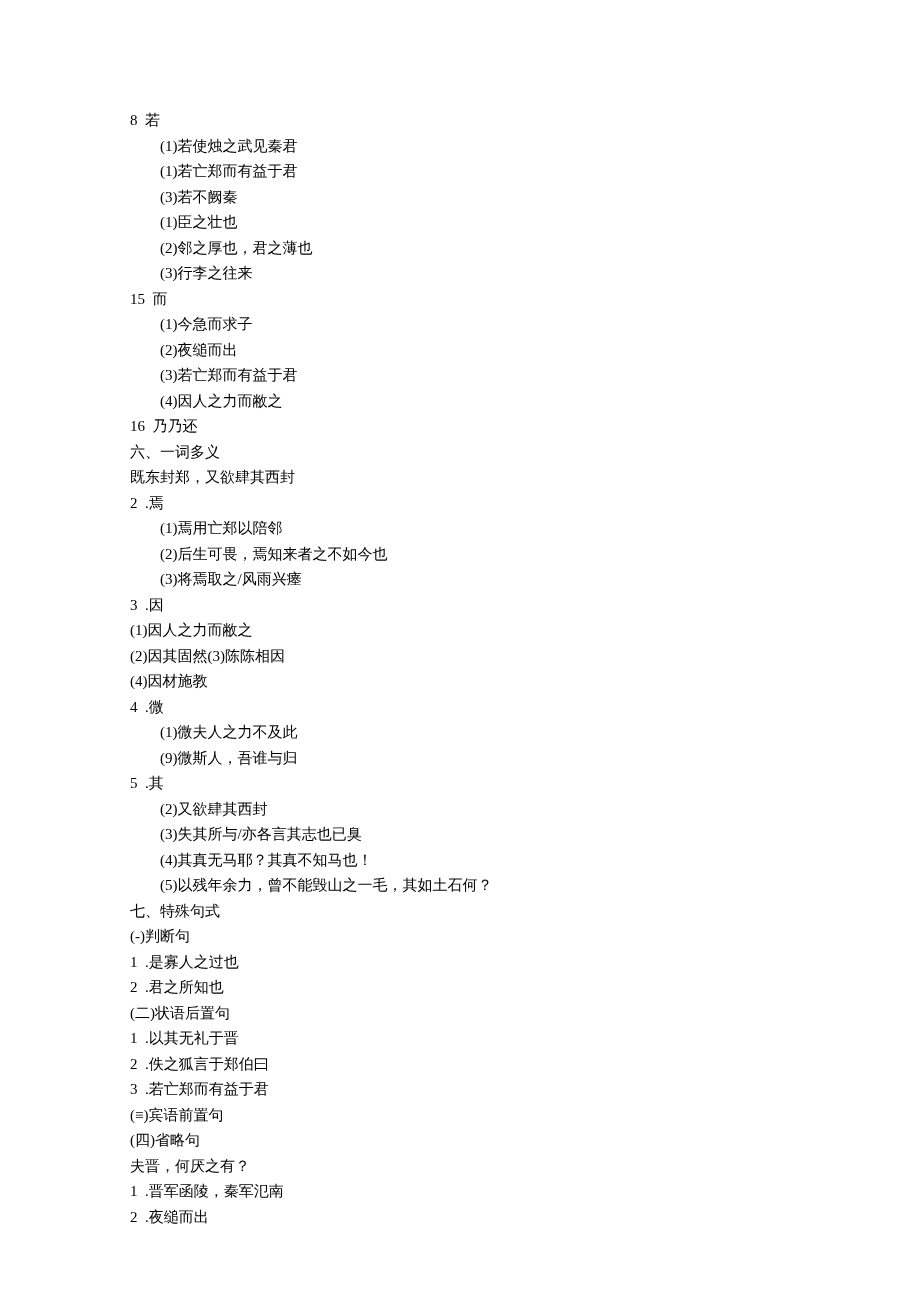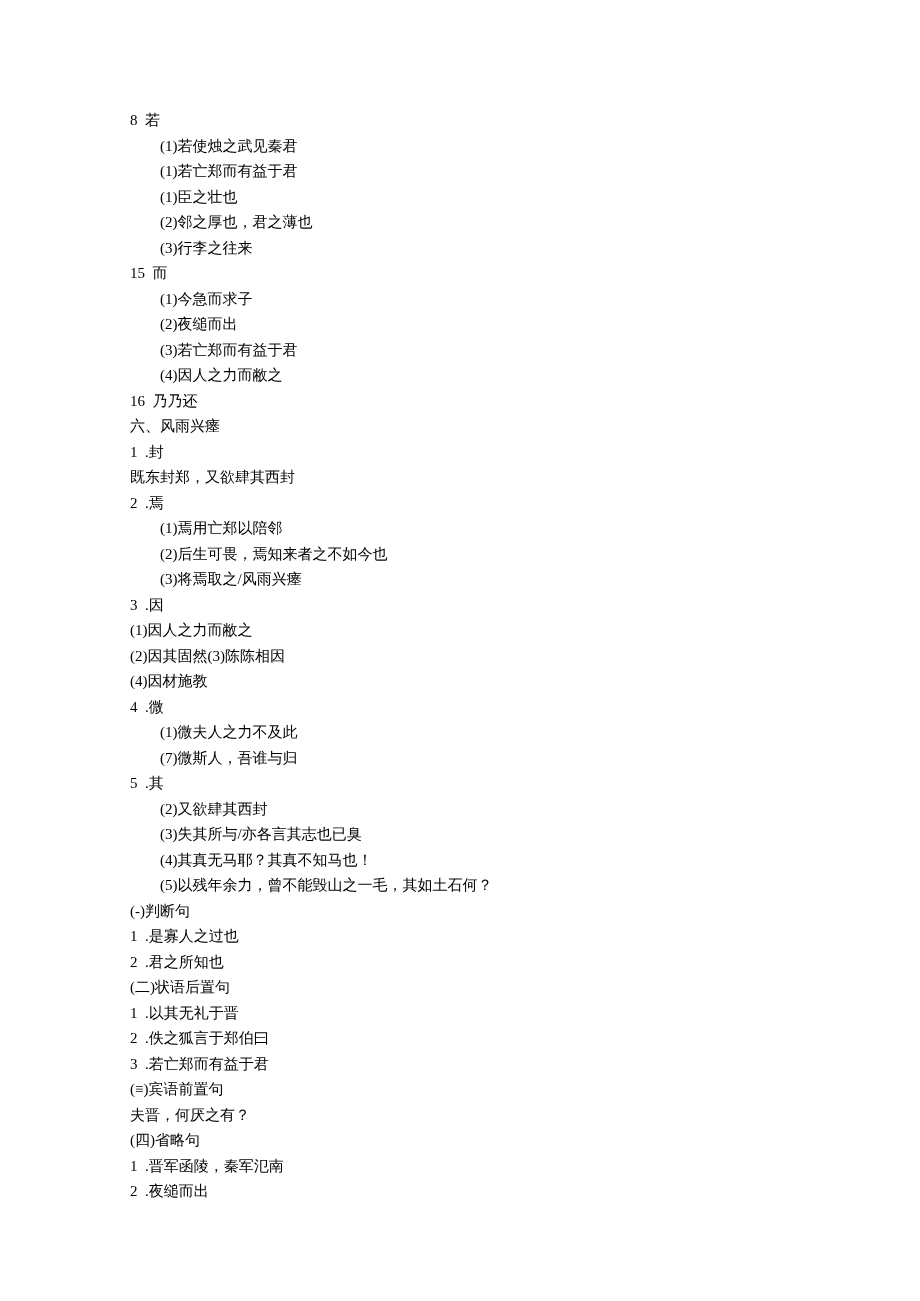--- a/index.html
+++ b/index.html
@@ -24,53 +24,54 @@
     padding-left: 2em;
   }
 </style>
 </head>
 <body>
 
 <div class="page" id="page-container">
     <div class="line">8  若</div>
     <div class="line indent">(1)若使烛之武见秦君</div>
     <div class="line indent">(1)若亡郑而有益于君</div>
+    <div class="line indent">(3)若不阙秦</div>
     <div class="line indent">(1)臣之壮也</div>
     <div class="line indent">(2)邻之厚也，君之薄也</div>
     <div class="line indent">(3)行李之往来</div>
     <div class="line">15  而</div>
     <div class="line indent">(1)今急而求子</div>
     <div class="line indent">(2)夜缒而出</div>
     <div class="line indent">(3)若亡郑而有益于君</div>
     <div class="line indent">(4)因人之力而敝之</div>
     <div class="line">16  乃乃还</div>
-    <div class="line">六、风雨兴瘗</div>
-    <div class="line">1  .封</div>
+    <div class="line">六、一词多义</div>
     <div class="line">既东封郑，又欲肆其西封</div>
     <div class="line">2  .焉</div>
     <div class="line indent">(1)焉用亡郑以陪邻</div>
     <div class="line indent">(2)后生可畏，焉知来者之不如今也</div>
     <div class="line indent">(3)将焉取之/风雨兴瘗</div>
     <div class="line">3  .因</div>
     <div class="line">(1)因人之力而敝之</div>
     <div class="line">(2)因其固然(3)陈陈相因</div>
     <div class="line">(4)因材施教</div>
     <div class="line">4  .微</div>
     <div class="line indent">(1)微夫人之力不及此</div>
-    <div class="line indent">(7)微斯人，吾谁与归</div>
+    <div class="line indent">(9)微斯人，吾谁与归</div>
     <div class="line">5  .其</div>
     <div class="line indent">(2)又欲肆其西封</div>
     <div class="line indent">(3)失其所与/亦各言其志也已臭</div>
     <div class="line indent">(4)其真无马耶？其真不知马也！</div>
     <div class="line indent">(5)以残年余力，曾不能毁山之一毛，其如土石何？</div>
+    <div class="line">七、特殊句式</div>
     <div class="line">(-)判断句</div>
     <div class="line">1  .是寡人之过也</div>
     <div class="line">2  .君之所知也</div>
     <div class="line">(二)状语后置句</div>
     <div class="line">1  .以其无礼于晋</div>
     <div class="line">2  .佚之狐言于郑伯曰</div>
     <div class="line">3  .若亡郑而有益于君</div>
     <div class="line">(≡)宾语前置句</div>
+    <div class="line">(四)省略句</div>
     <div class="line">夫晋，何厌之有？</div>
-    <div class="line">(四)省略句</div>
     <div class="line">1  .晋军函陵，秦军氾南</div>
     <div class="line">2  .夜缒而出</div>
   </div>
 
 </body></html>

